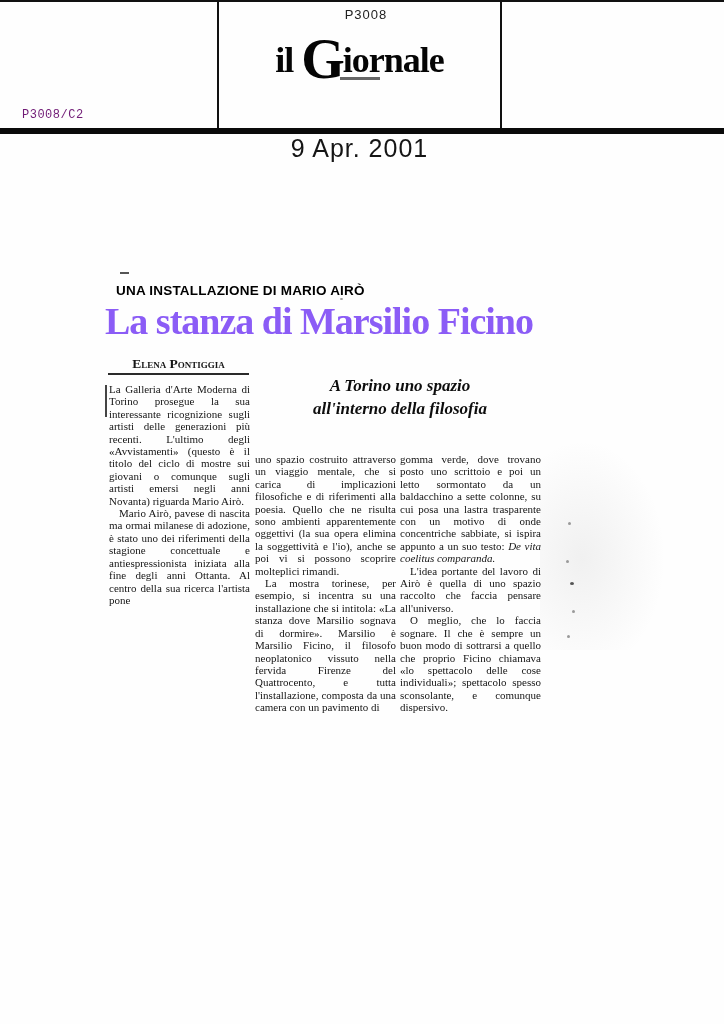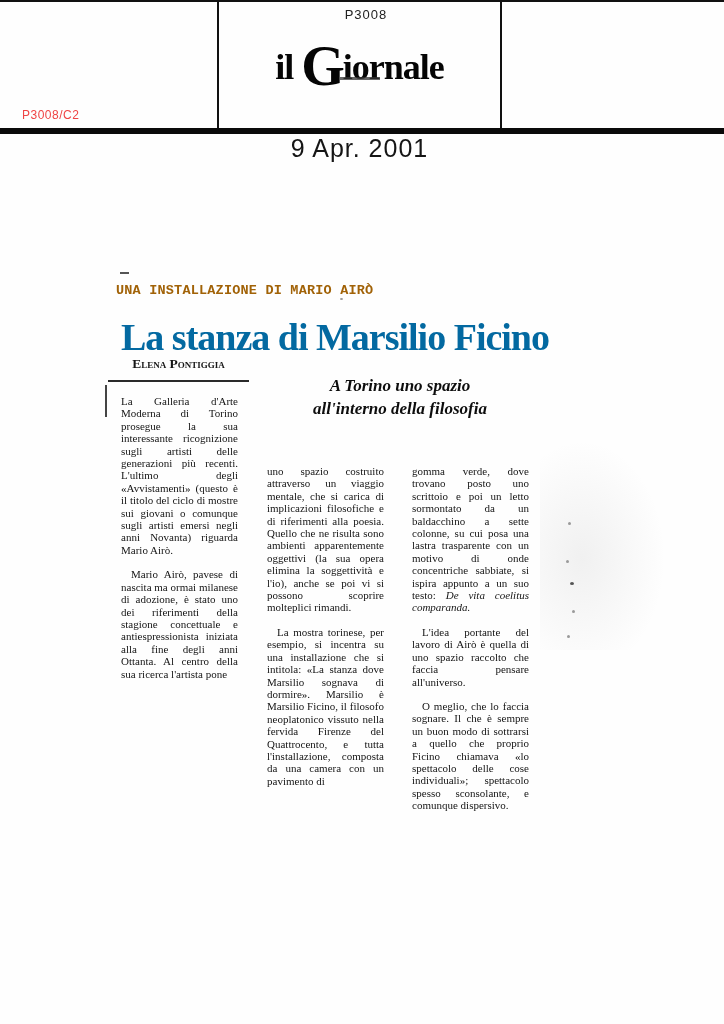--- a/index.html
+++ b/index.html
@@ -14,58 +14,58 @@
   .vline-left{left:217px;}
   .vline-right{left:500px;}
   .header-bar{position:absolute;left:0;top:128px;width:724px;height:6px;background:#0a0a0a;}
   .code-top{
     position:absolute;left:217px;top:7px;width:298px;text-align:center;
     font-family:"Liberation Sans",sans-serif;font-size:13px;color:#222;letter-spacing:1px;
   }
   .masthead{
     position:absolute;left:217px;top:26px;width:285px;text-align:center;
     font-family:"Liberation Serif",serif;font-weight:bold;color:#050505;
-    font-size:36px;letter-spacing:-1px;line-height:68px;
+    font-size:36px;letter-spacing:-1px;line-height:54px;
   }
   .masthead .g{font-size:56px;position:relative;top:6px;letter-spacing:-2px;}
   .masthead-tagline{position:absolute;left:340px;top:77px;width:40px;height:3px;background:#333;opacity:.75;}
   .header-date{
     position:absolute;left:217px;top:94px;width:285px;text-align:center;
     font-family:"Liberation Sans",sans-serif;font-size:25px;color:#151515;letter-spacing:1px;margin-top:40px;
   }
   .code-left{
     position:absolute;left:22px;top:108px;
-    font-family:Liberation Sans, sans-serif;font-size:12px;color:#ef4444;letter-spacing:.5px;
+    font-family:Liberation Mono, monospace;font-size:12px;color:#701a75;letter-spacing:.5px;
   }
   
   .dash-mark{position:absolute;left:120px;top:272px;width:9px;height:2px;background:#555;}
   .kicker{
     position:absolute;left:116px;top:283px;width:460px;
-    font-family:Liberation Mono, monospace;font-weight:bold;font-size:13.5px;
-    letter-spacing:.2px;color:#a16207;
+    font-family:Liberation Sans, sans-serif;font-weight:bold;font-size:13.5px;
+    letter-spacing:.2px;color:#000000;
   }
   .headline{
-    position:absolute;left:105px;top:299px;width:470px;margin:16px;
+    position:absolute;left:105px;top:299px;width:470px;margin:0;
     font-family:"Liberation Serif",serif;font-weight:bold;font-size:38px;
-    letter-spacing:-1px;color:#0369a1;white-space:nowrap;
+    letter-spacing:-1px;color:#8b5cf6;white-space:nowrap;
   }
   .byline{
     position:absolute;left:108px;top:356px;width:141px;
     text-align:center;font-variant:small-caps;font-weight:bold;font-size:13.5px;
-    color:#161616;border-bottom:2px solid #2a2a2a;padding-bottom:8px;
+    color:#161616;border-bottom:2px solid #2a2a2a;padding-bottom:1px;
   }
   .standfirst{
     position:absolute;left:250px;top:374px;width:300px;text-align:center;
     font-style:italic;font-weight:bold;font-size:17px;line-height:23px;color:#0d0d0d;
   }
   .bodycol{
     position:absolute;width:141px;
     font-size:11px;line-height:12.4px;text-align:justify;color:#141414;
   }
-  .bodycol p{margin:12px;}
+  .bodycol p{margin:0;}
   .bodycol p.indent{text-indent:10px;}
   .col-1{left:109px;top:383px;}
   .col-2{left:255px;top:453px;}
   .col-3{left:400px;top:453px;}
   .clip-edge{position:absolute;left:105px;top:385px;width:2px;height:32px;background:#444;}
   
   .speck{position:absolute;border-radius:50%;background:#9a9a9a;}
   .mottle{
     position:absolute;left:540px;top:420px;width:140px;height:230px;
     background:radial-gradient(ellipse at 30% 60%, rgba(120,120,120,.10), rgba(120,120,120,0) 60%);

